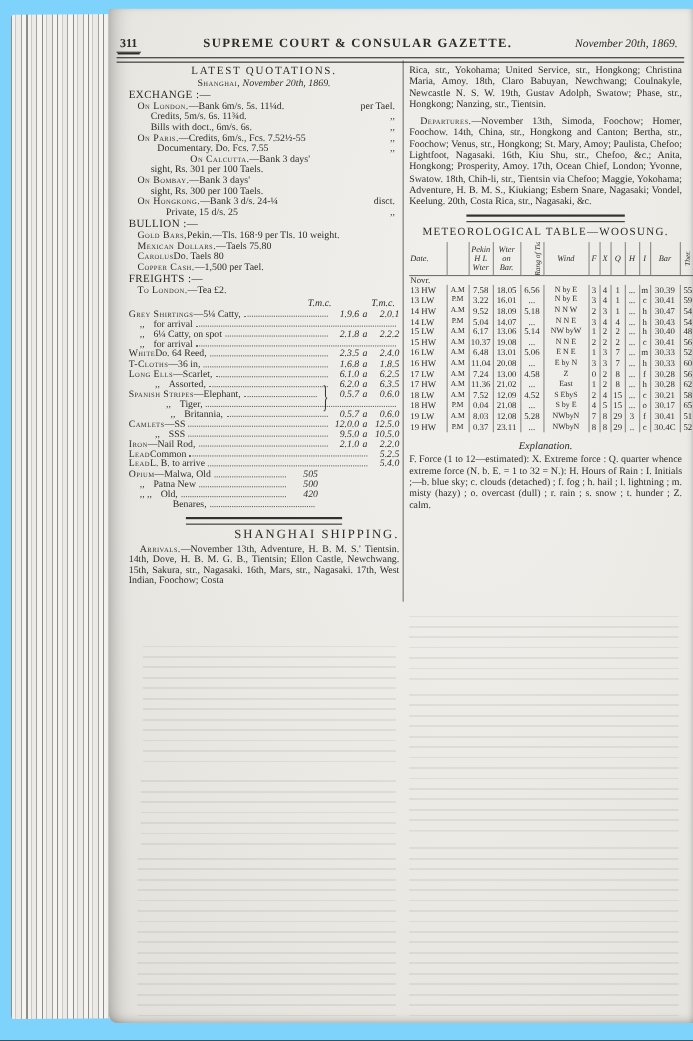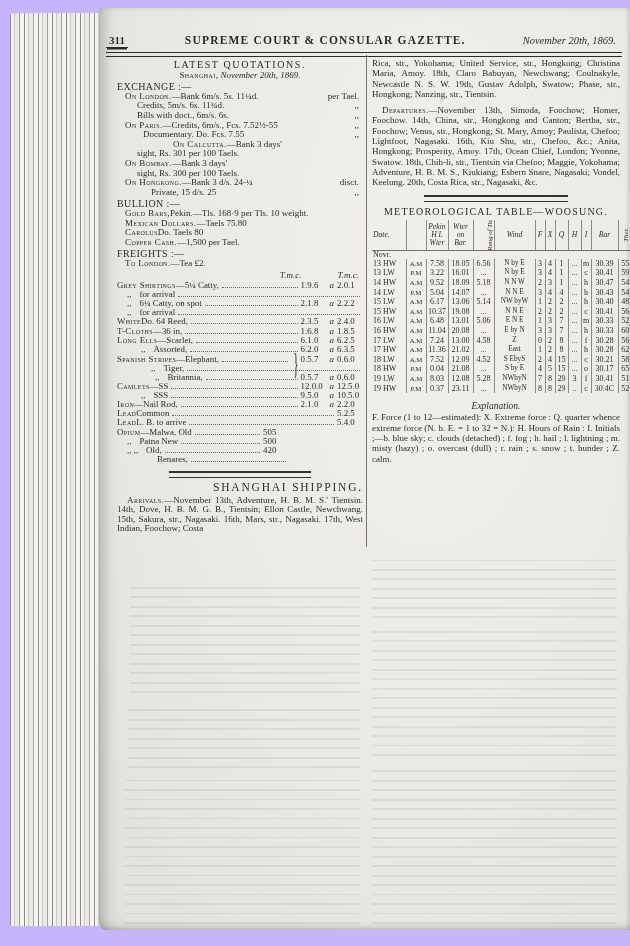--- a/index.html
+++ b/index.html
@@ -1,16 +1,16 @@
 <!DOCTYPE html>
 <html><head>
 <meta charset="utf-8">
 <style>
   html,body{margin:0;padding:0;background:#000;}
-  #canvas{position:relative;width:630px;height:946px;background:#c4b5fd;overflow:hidden;
+  #canvas{position:relative;width:630px;height:946px;background:#7dd3fc;overflow:hidden;
           font-family:"Liberation Serif","DejaVu Serif",serif;color:#2e2c28;}
   
   #page-stack{position:absolute;left:10px;top:13px;bottom:20px;width:100px;
     background:repeating-linear-gradient(90deg,
       #8f8d88 0 1px,#f2f1ed 1px 4px,#c9c7c2 4px 5px,#eceae6 5px 9px,
       #a3a19c 9px 10px,#f5f4f0 10px 14px);
     border-radius:3px 0 0 3px;transform:skewY(-0.4deg);}
   
   #page{position:absolute;left:99px;top:8px;right:0;bottom:16px;
     background:radial-gradient(ellipse at 62% 30%, #f1f0ec 0%, #eae9e4 55%, #e1e0da 100%);
@@ -45,21 +45,21 @@
   .sc{font-variant:small-caps;letter-spacing:.4px;}
   .it{font-style:italic;}
   .sec-head{font-size:10px;letter-spacing:.4px;margin-top:2px;}
   .q-line{display:flex;align-items:center;}
   .q-line .tail{margin-left:auto;padding-right:4px;}
   
   .tmc-head{display:flex;justify-content:flex-end;gap:36px;font-style:italic;padding-right:4px;margin-top:3px;}
   .p-row{display:flex;align-items:baseline;line-height:9.1px;font-size:8.9px;}
   .p-row .pre{margin-right:8px;}
   .leader{flex:1;border-bottom:1.3px dotted rgba(62,58,52,.75);margin:0 3px 2px 3px;min-width:8px;}
-  .price{min-width:26px;}
+  .price{min-width:26px;text-align:right;font-style:italic;}
   .a{font-style:italic;padding:0 3px;}
   .brace{display:inline-block;transform:scaleY(2.6) translateY(2px);font-size:11px;margin:0 2px;}
   .shortpad{width:74px;}
   .bar-rule{height:4px;border-top:2px solid #34322e;border-bottom:1px solid #34322e;width:58%;margin:7px auto 5px auto;}
   #shipping-head{font-size:11.5px;letter-spacing:1.8px;text-align:right;margin:3px 0 3px 0;}
   p.news{margin:0 0 6px 0;text-align:justify;}
   p.news.ind{text-indent:10px;}
 
   
   #met-title{text-align:center;font-size:10px;letter-spacing:1.2px;margin:5px 0 3px 0;}

